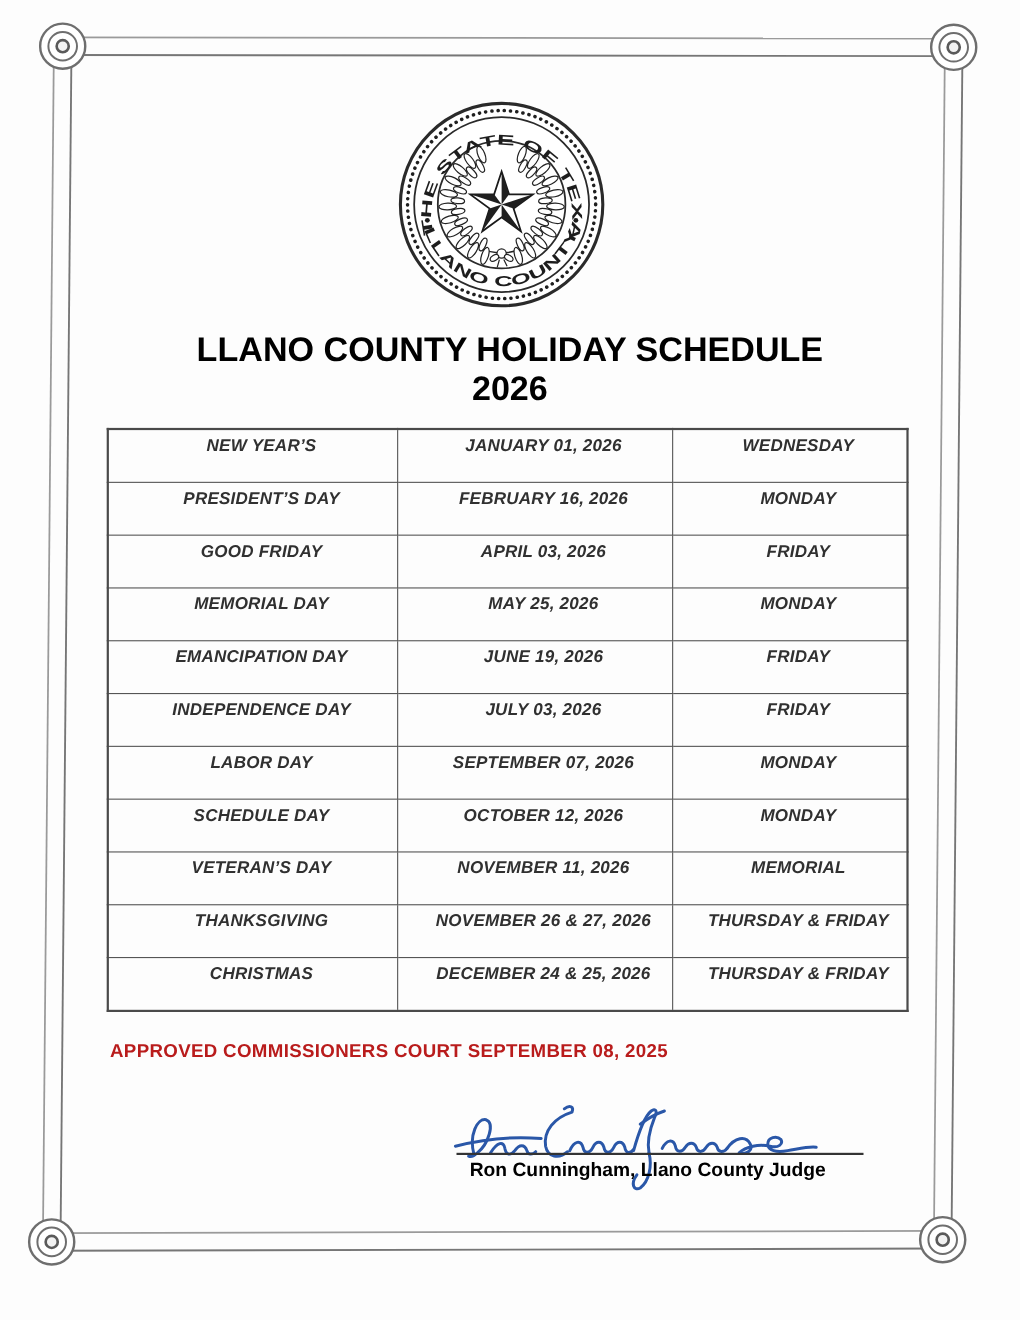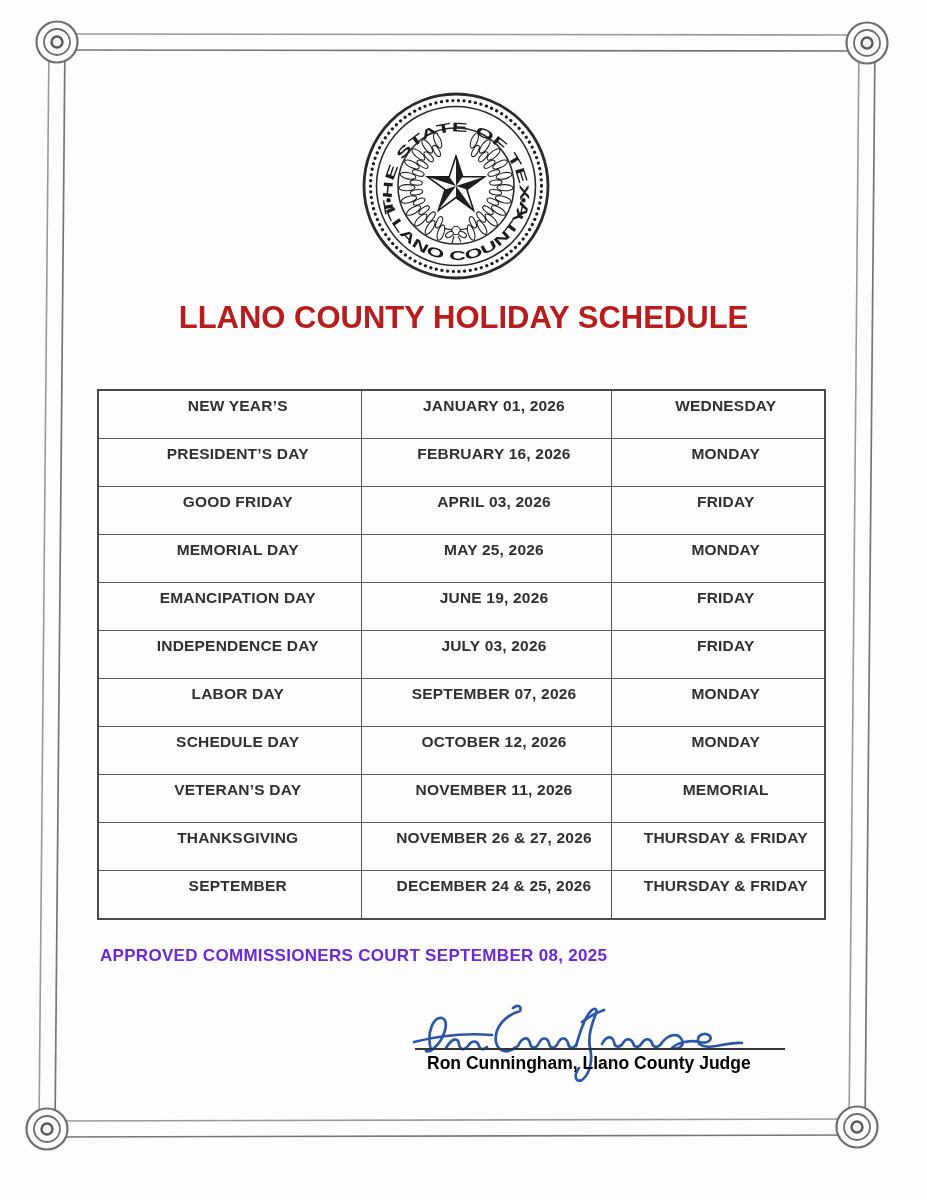--- a/index.html
+++ b/index.html
@@ -14,21 +14,21 @@
   }
   .abs{position:absolute;}
   svg{display:block;}
 
   .title{
     left:0;top:300px;width:927px;
     text-align:center;
     font-weight:bold;
     font-size:31px;
     line-height:36px;
-    color:#b91c1c;
+    color:#000000;
     letter-spacing:0px;
   }
 
   table.holidays{
     position:absolute;
     left:97px;top:389px;
     width:727px;
     border-collapse:collapse;
     table-layout:fixed;
     border:2px solid #4a4a4a;
@@ -38,29 +38,30 @@
     height:41px;
     vertical-align:top;
     padding:6px 2px 0 18px;
     text-align:center;
     font-size:15.5px;
     font-weight:bold;
     letter-spacing:0.2px;
     color:#303030;
     overflow:hidden;
     white-space:nowrap;
+    font-style:italic;
   }
   col.c1{width:263px;} col.c2{width:250px;} col.c3{width:214px;}
 
   .approved{
     left:100px;top:946px;
     font-size:17px;
     font-weight:bold;
     letter-spacing:0.3px;
-    color:#6d28d9;
+    color:#b91c1c;
   }
   .sig-line{
     left:415px;top:1048px;width:370px;height:2px;
     background:#333;
   }
   .sig-name{
     left:427px;top:1053px;
     font-size:17.5px;
     font-weight:bold;
     color:#000000;
@@ -191,20 +192,21 @@
         <path d="M95,95 L123.5,85.7 L105.9,98.6 Z"></path>
         <path d="M95,95 L112.6,119.3 L95,106.5 Z"></path>
         <path d="M95,95 L77.4,119.3 L84.1,98.6 Z"></path>
         <path d="M95,95 L66.5,85.7 L88.2,85.7 Z"></path>
       </g>
     </g>
   </svg>
 
   <div class="abs title">
     <div>LLANO COUNTY HOLIDAY SCHEDULE</div>
+    <div>2026</div>
   </div>
 
   <table class="holidays">
     <colgroup>
         <col class="c1">
         <col class="c2">
         <col class="c3">
       </colgroup>
     <tbody>
       <tr>
@@ -251,21 +253,21 @@
         <td>VETERAN’S DAY</td>
         <td>NOVEMBER 11, 2026</td>
         <td>MEMORIAL</td>
       </tr>
       <tr>
         <td>THANKSGIVING</td>
         <td>NOVEMBER 26 &amp; 27, 2026</td>
         <td>THURSDAY &amp; FRIDAY</td>
       </tr>
       <tr>
-        <td>SEPTEMBER</td>
+        <td>CHRISTMAS</td>
         <td>DECEMBER 24 &amp; 25, 2026</td>
         <td>THURSDAY &amp; FRIDAY</td>
       </tr>
     </tbody>
   </table>
 
   <div class="abs approved">APPROVED COMMISSIONERS COURT SEPTEMBER 08, 2025</div>
 
   <svg class="abs" style="left:406px;top:998px" width="390" height="100" viewBox="0 0 390 100">
     <g fill="none" stroke="#2a57a8" stroke-width="2.7" stroke-linecap="round" stroke-linejoin="round">

